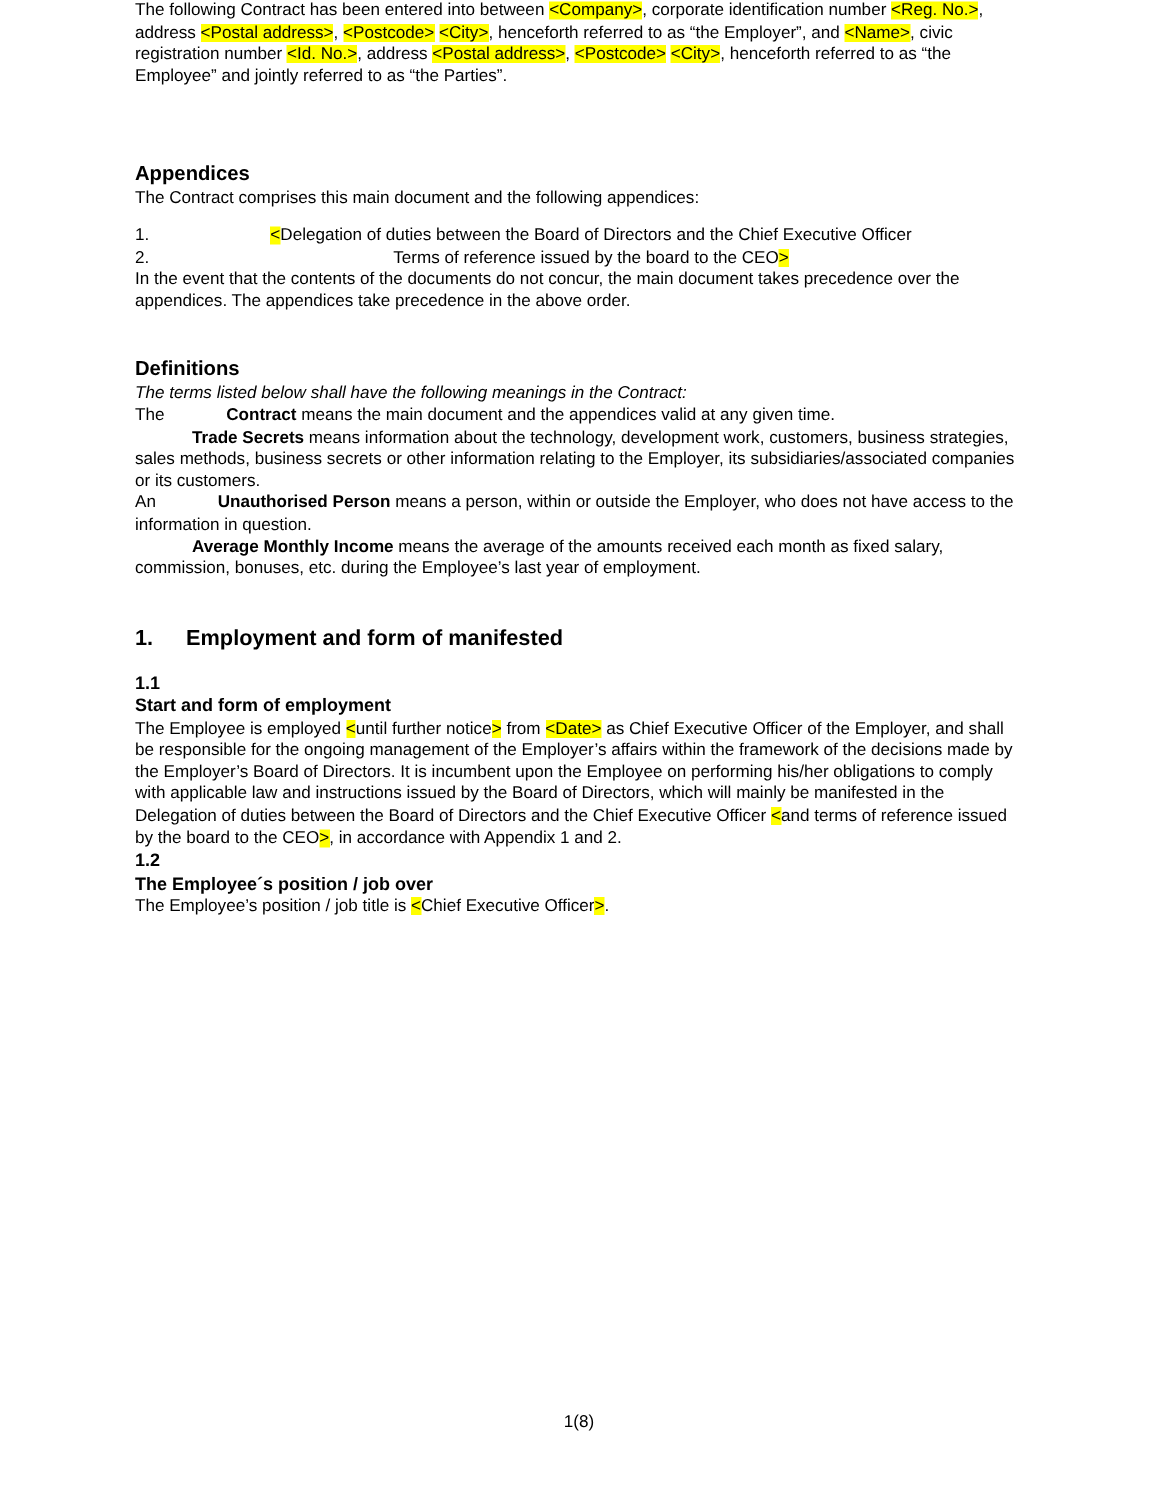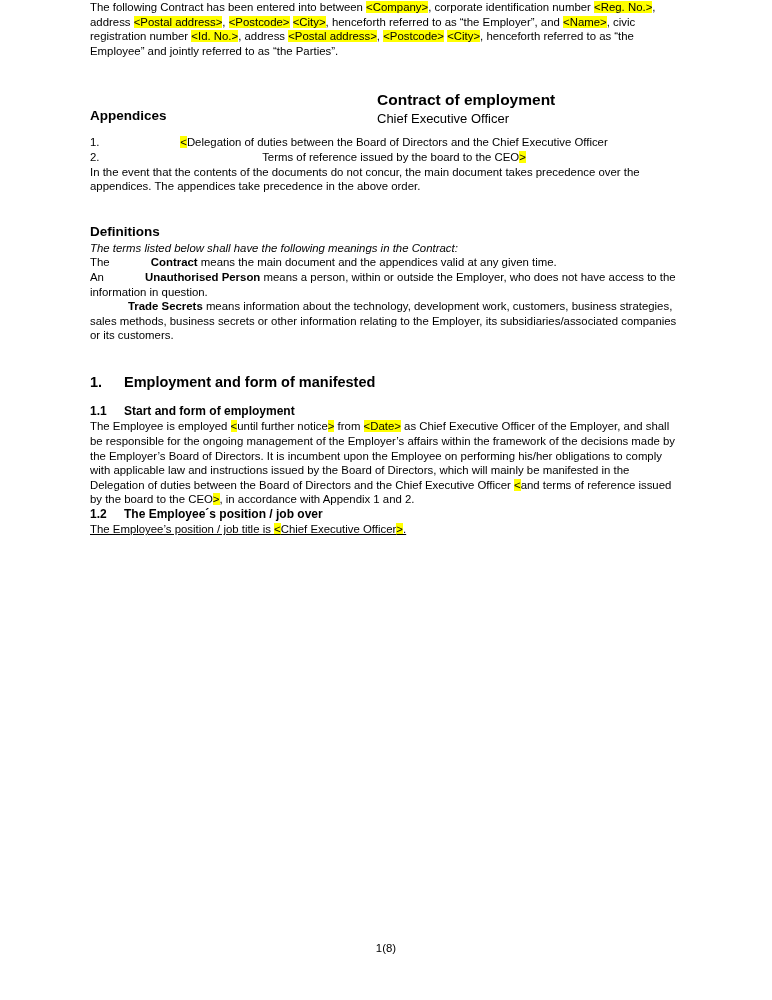--- a/index.html
+++ b/index.html
@@ -20,21 +20,21 @@
 
   
   .doc-body { position: absolute; left: 90px; top: 0; width: 592px; }
   .doc-body p { margin: 0; font-size: 11.4px; line-height: 14.6px; }
   .hl { background: #ffff00; }
   .b { font-weight: bold; padding-left: 38px; }
 
   .h { font-weight: bold; }
   .h.h2 { font-size: 13.5px; line-height: 18px; }
   .h.h1 { font-size: 14.5px; line-height: 19px; display: flex; }
-  .h.h3 { font-size: 12px;   line-height: 15.5px; display: flex; }
+  .h.h3 { font-size: 12px;   line-height: 15.5px; display: flex; flex-direction: column; }
   .hnum { flex: none; width: 34px; }
   .htext { flex: 1; }
 
   .olist { font-size: 11.4px; line-height: 14.6px; }
   .li { display: flex; }
   .linum { flex: none; width: 16px; }
   .litext { flex: 1; text-align: center; }
 
   
   [data-name="intro-paragraph"]                    { margin-top: 219px; }
@@ -45,56 +45,54 @@
   [data-name="definitions-heading"]                { margin-top: 29px; }
   [data-name="definitions-intro"]                  { margin-top: 5px; font-style: italic; }
   [data-name="definition-contract"]                { margin-top: 12px; }
   [data-name="definition-unauthorised-person"]     { margin-top: 16px; }
   [data-name="definition-trade-secrets"]           { margin-top: 15px; }
   [data-name="definition-average-monthly-income"]  { margin-top: 15px; }
   [data-name="section-1-heading"]                  { margin-top: 30px; }
   [data-name="section-1-1-heading"]                { margin-top: 12px; }
   [data-name="section-1-1-paragraph"]              { margin-top: 3px; }
   [data-name="section-1-2-heading"]                { }
-  [data-name="section-1-2-paragraph"]              { margin-top: 1px; text-decoration: underline; }
+  [data-name="section-1-2-paragraph"]              { margin-top: 1px; }
 
   
   .doc-footer {
     position: absolute; left: 0; right: 0; top: 941px;
     text-align: center; font-size: 11.4px; line-height: 14.6px;
   }
 </style>
 </head>
 <body>
 
 <div class="page" data-name="document-page">
-  <header class="doc-header" data-name="document-header">
-    <div class="doc-title" data-name="document-title">Contract of employment</div>
-    <div class="doc-subtitle" data-name="document-subtitle">Chief Executive Officer</div>
-  </header>
 
   <main class="doc-body" data-name="document-body">
       <p data-name="intro-paragraph"><span data-name="text-run">The following Contract has been entered into between </span><span class="hl" data-name="placeholder-field" style="background: rgb(255, 255, 0);">&lt;Company&gt;</span><span data-name="text-run">, corporate identification number </span><span class="hl" data-name="placeholder-field" style="background: rgb(255, 255, 0);">&lt;Reg. No.&gt;</span><span data-name="text-run">, address </span><span class="hl" data-name="placeholder-field" style="background: rgb(255, 255, 0);">&lt;Postal address&gt;</span><span data-name="text-run">, </span><span class="hl" data-name="placeholder-field" style="background: rgb(255, 255, 0);">&lt;Postcode&gt;</span><span data-name="text-run"> </span><span class="hl" data-name="placeholder-field" style="background: rgb(255, 255, 0);">&lt;City&gt;</span><span data-name="text-run">, henceforth referred to as “the Employer”, and </span><span class="hl" data-name="placeholder-field" style="background: rgb(255, 255, 0);">&lt;Name&gt;</span><span data-name="text-run">, civic registration number </span><span class="hl" data-name="placeholder-field" style="background: rgb(255, 255, 0);">&lt;Id. No.&gt;</span><span data-name="text-run">, address </span><span class="hl" data-name="placeholder-field" style="background: rgb(255, 255, 0);">&lt;Postal address&gt;</span><span data-name="text-run">, </span><span class="hl" data-name="placeholder-field" style="background: rgb(255, 255, 0);">&lt;Postcode&gt;</span><span data-name="text-run"> </span><span class="hl" data-name="placeholder-field" style="background: rgb(255, 255, 0);">&lt;City&gt;</span><span data-name="text-run">, henceforth referred to as “the Employee” and jointly referred to as “the Parties”.</span></p>
       <div class="h h2" data-name="appendices-heading">Appendices</div>
+      <p data-name="appendices-intro"><span data-name="text-run">The Contract comprises this main document and the following appendices:</span></p>
       <div class="olist" data-name="appendices-list">
         <div class="li" data-name="list-item">
           <span class="linum" data-name="list-number">1.</span>
           <span class="litext" data-name="list-item-text"><span class="hl" data-name="placeholder-field" style="background: rgb(255, 255, 0);">&lt;</span><span data-name="text-run">Delegation of duties between the Board of Directors and the Chief Executive Officer</span></span>
         </div>
         <div class="li" data-name="list-item">
           <span class="linum" data-name="list-number">2.</span>
           <span class="litext" data-name="list-item-text"><span data-name="text-run">Terms of reference issued by the board to the CEO</span><span class="hl" data-name="placeholder-field" style="background: rgb(255, 255, 0);">&gt;</span></span>
         </div>
       </div>
       <p data-name="precedence-paragraph"><span data-name="text-run">In the event that the contents of the documents do not concur, the main document takes precedence over the appendices. The appendices take precedence in the above order.</span></p>
       <div class="h h2" data-name="definitions-heading">Definitions</div>
       <p data-name="definitions-intro"><span data-name="text-run">The terms listed below shall have the following meanings in the Contract:</span></p>
       <p data-name="definition-contract"><span data-name="text-run">The </span><span class="b" data-name="defined-term">Contract</span><span data-name="text-run"> means the main document and the appendices valid at any given time.</span></p>
+      <p data-name="definition-trade-secrets"><span class="b" data-name="defined-term">Trade Secrets</span><span data-name="text-run"> means information about the technology, development work, customers, business strategies, sales methods, business secrets or other information relating to the Employer, its subsidiaries/associated companies or its customers.</span></p>
       <p data-name="definition-unauthorised-person"><span data-name="text-run">An </span><span class="b" data-name="defined-term">Unauthorised Person</span><span data-name="text-run"> means a person, within or outside the Employer, who does not have access to the information in question.</span></p>
-      <p data-name="definition-trade-secrets"><span class="b" data-name="defined-term">Trade Secrets</span><span data-name="text-run"> means information about the technology, development work, customers, business strategies, sales methods, business secrets or other information relating to the Employer, its subsidiaries/associated companies or its customers.</span></p>
+      <p data-name="definition-average-monthly-income"><span class="b" data-name="defined-term">Average Monthly Income</span><span data-name="text-run"> means the average of the amounts received each month as fixed salary, commission, bonuses, etc. during the Employee’s last year of employment.</span></p>
       <div class="h h1" data-name="section-1-heading">
         <span class="hnum" data-name="heading-number">1.</span>
         <span class="htext" data-name="heading-text">Employment and form of manifested</span>
       </div>
       <div class="h h3" data-name="section-1-1-heading">
         <span class="hnum" data-name="heading-number">1.1</span>
         <span class="htext" data-name="heading-text">Start and form of employment</span>
       </div>
       <p data-name="section-1-1-paragraph"><span data-name="text-run">The Employee is employed </span><span class="hl" data-name="placeholder-field" style="background: rgb(255, 255, 0);">&lt;</span><span data-name="text-run">until further notice</span><span class="hl" data-name="placeholder-field" style="background: rgb(255, 255, 0);">&gt;</span><span data-name="text-run"> from </span><span class="hl" data-name="placeholder-field" style="background: rgb(255, 255, 0);">&lt;Date&gt;</span><span data-name="text-run"> as Chief Executive Officer of the Employer, and shall be responsible for the ongoing management of the Employer’s affairs within the framework of the decisions made by the Employer’s Board of Directors. It is incumbent upon the Employee on performing his/her obligations to comply with applicable law and instructions issued by the Board of Directors, which will mainly be manifested in the Delegation of duties between the Board of Directors and the Chief Executive Officer </span><span class="hl" data-name="placeholder-field" style="background: rgb(255, 255, 0);">&lt;</span><span data-name="text-run">and terms of reference issued by the board to the CEO</span><span class="hl" data-name="placeholder-field" style="background: rgb(255, 255, 0);">&gt;</span><span data-name="text-run">, in accordance with Appendix 1 and 2.</span></p>
       <div class="h h3" data-name="section-1-2-heading">

